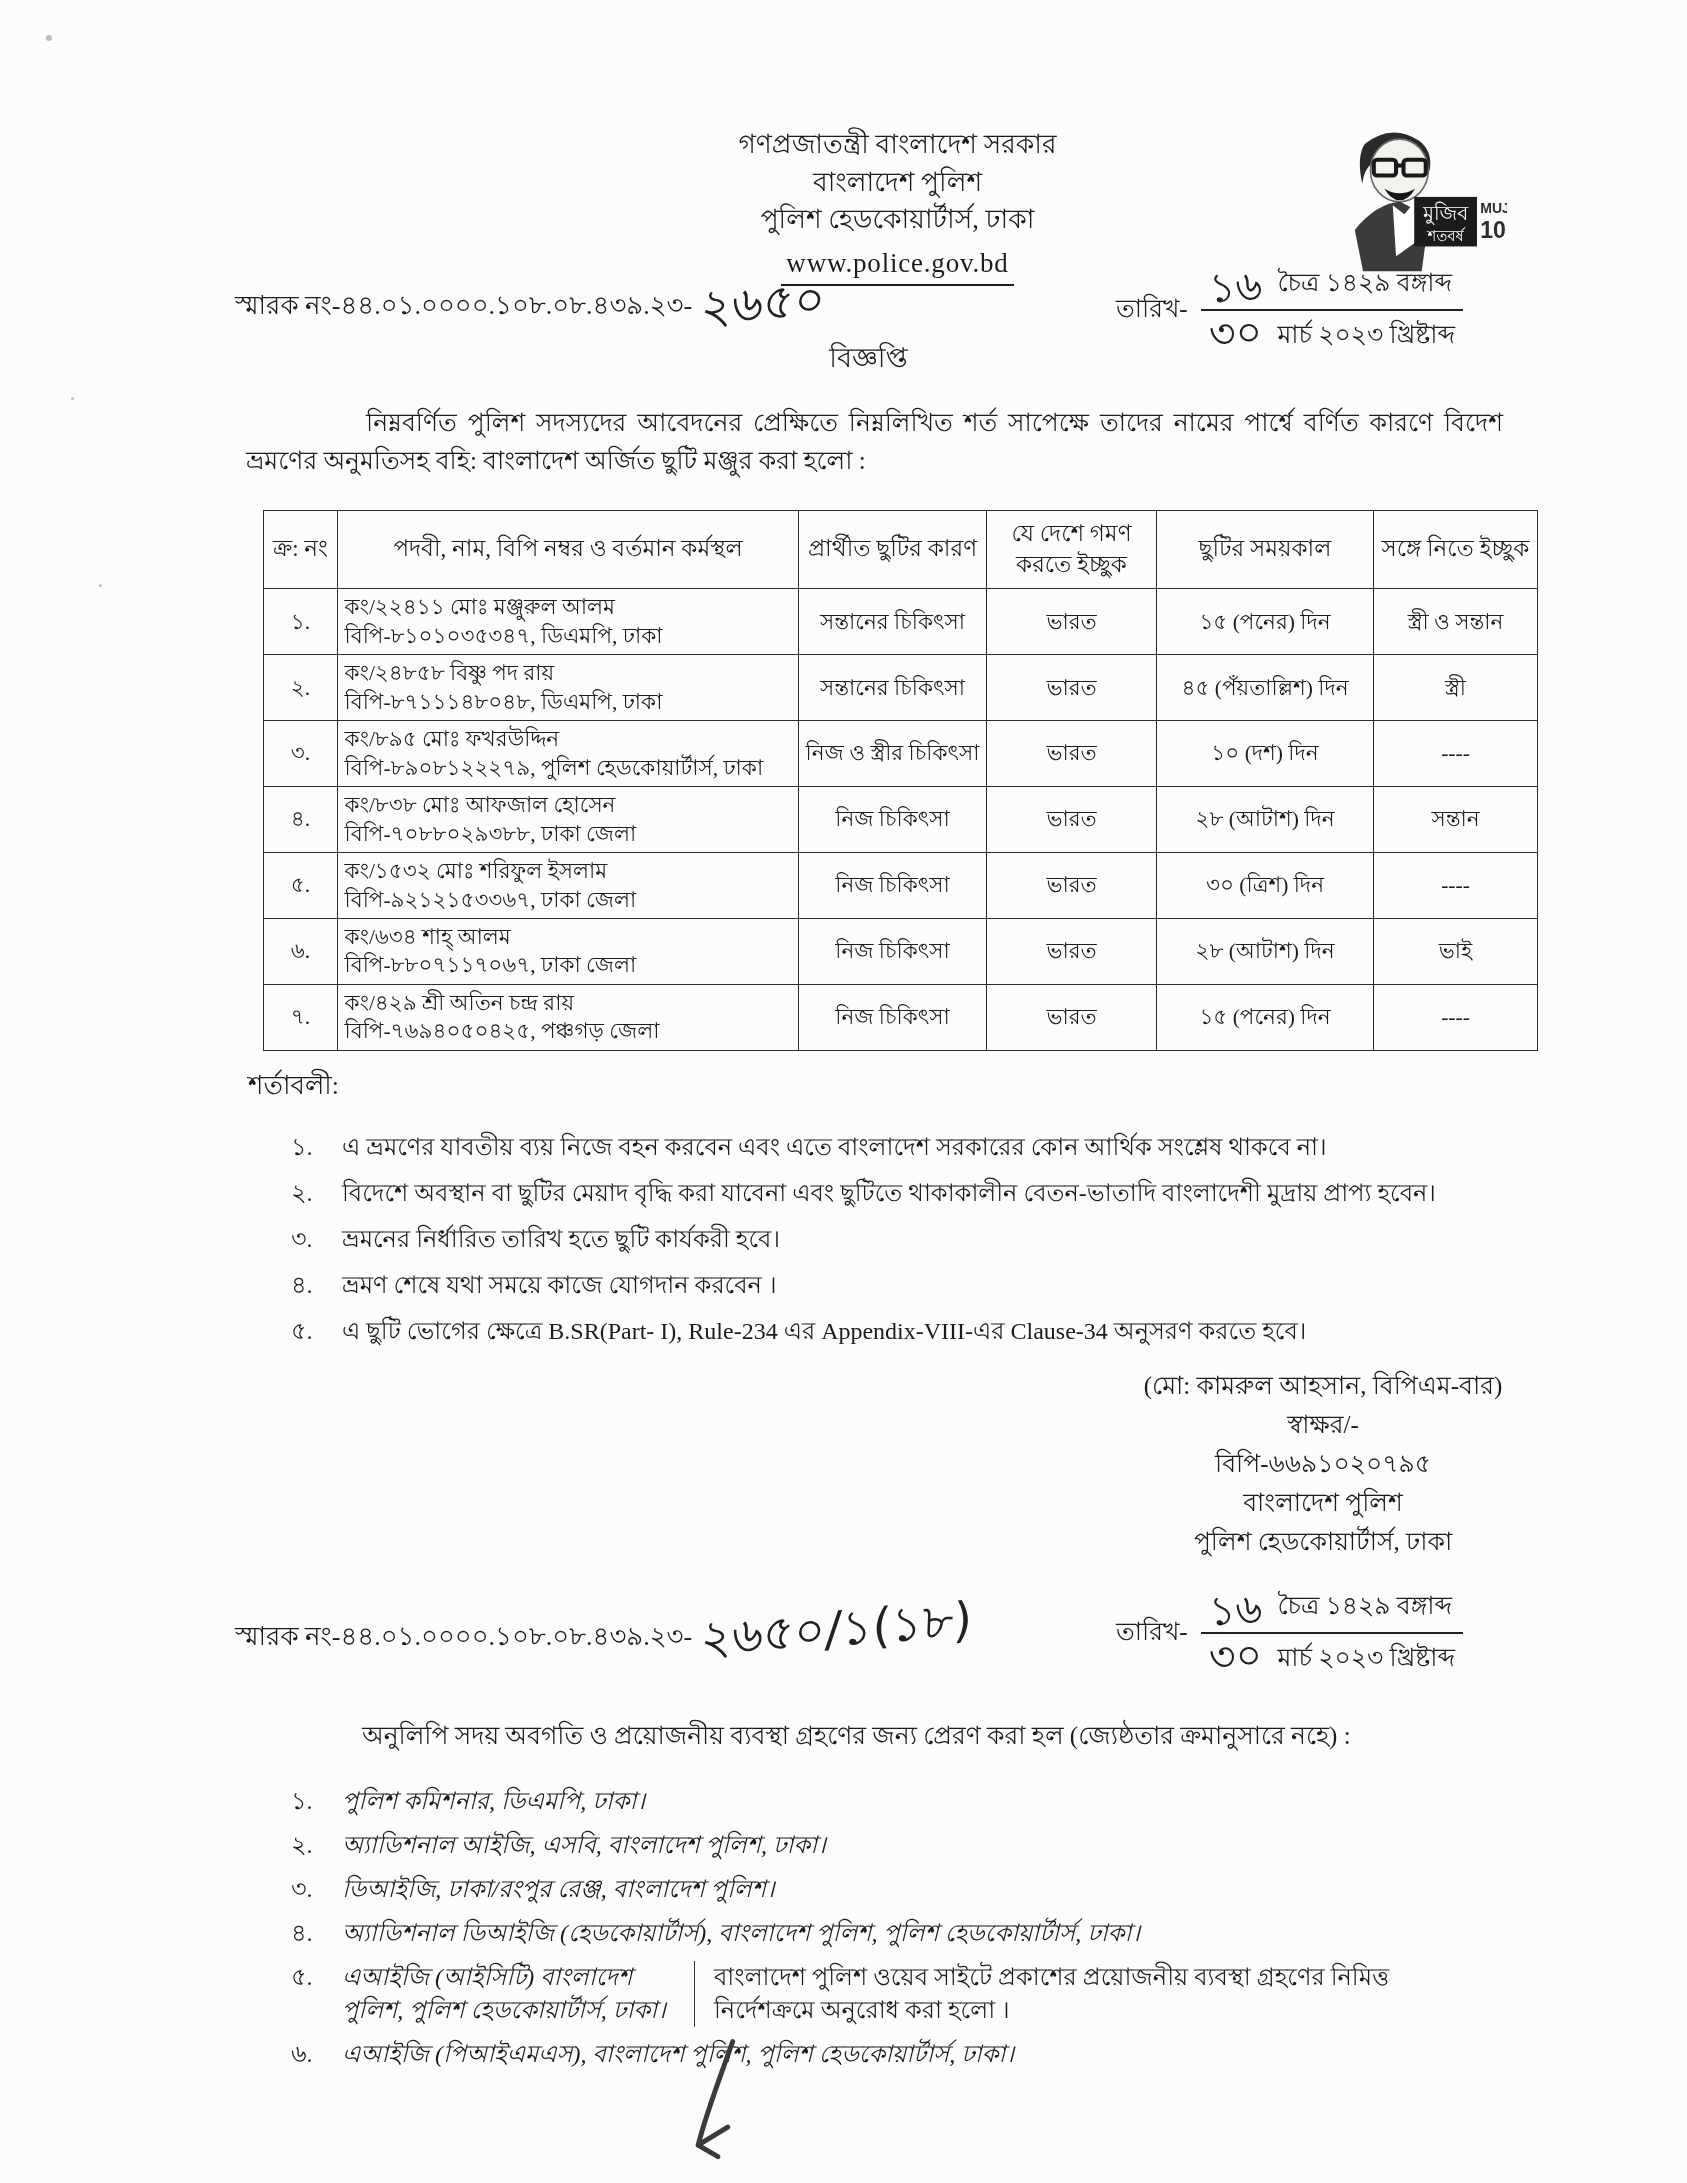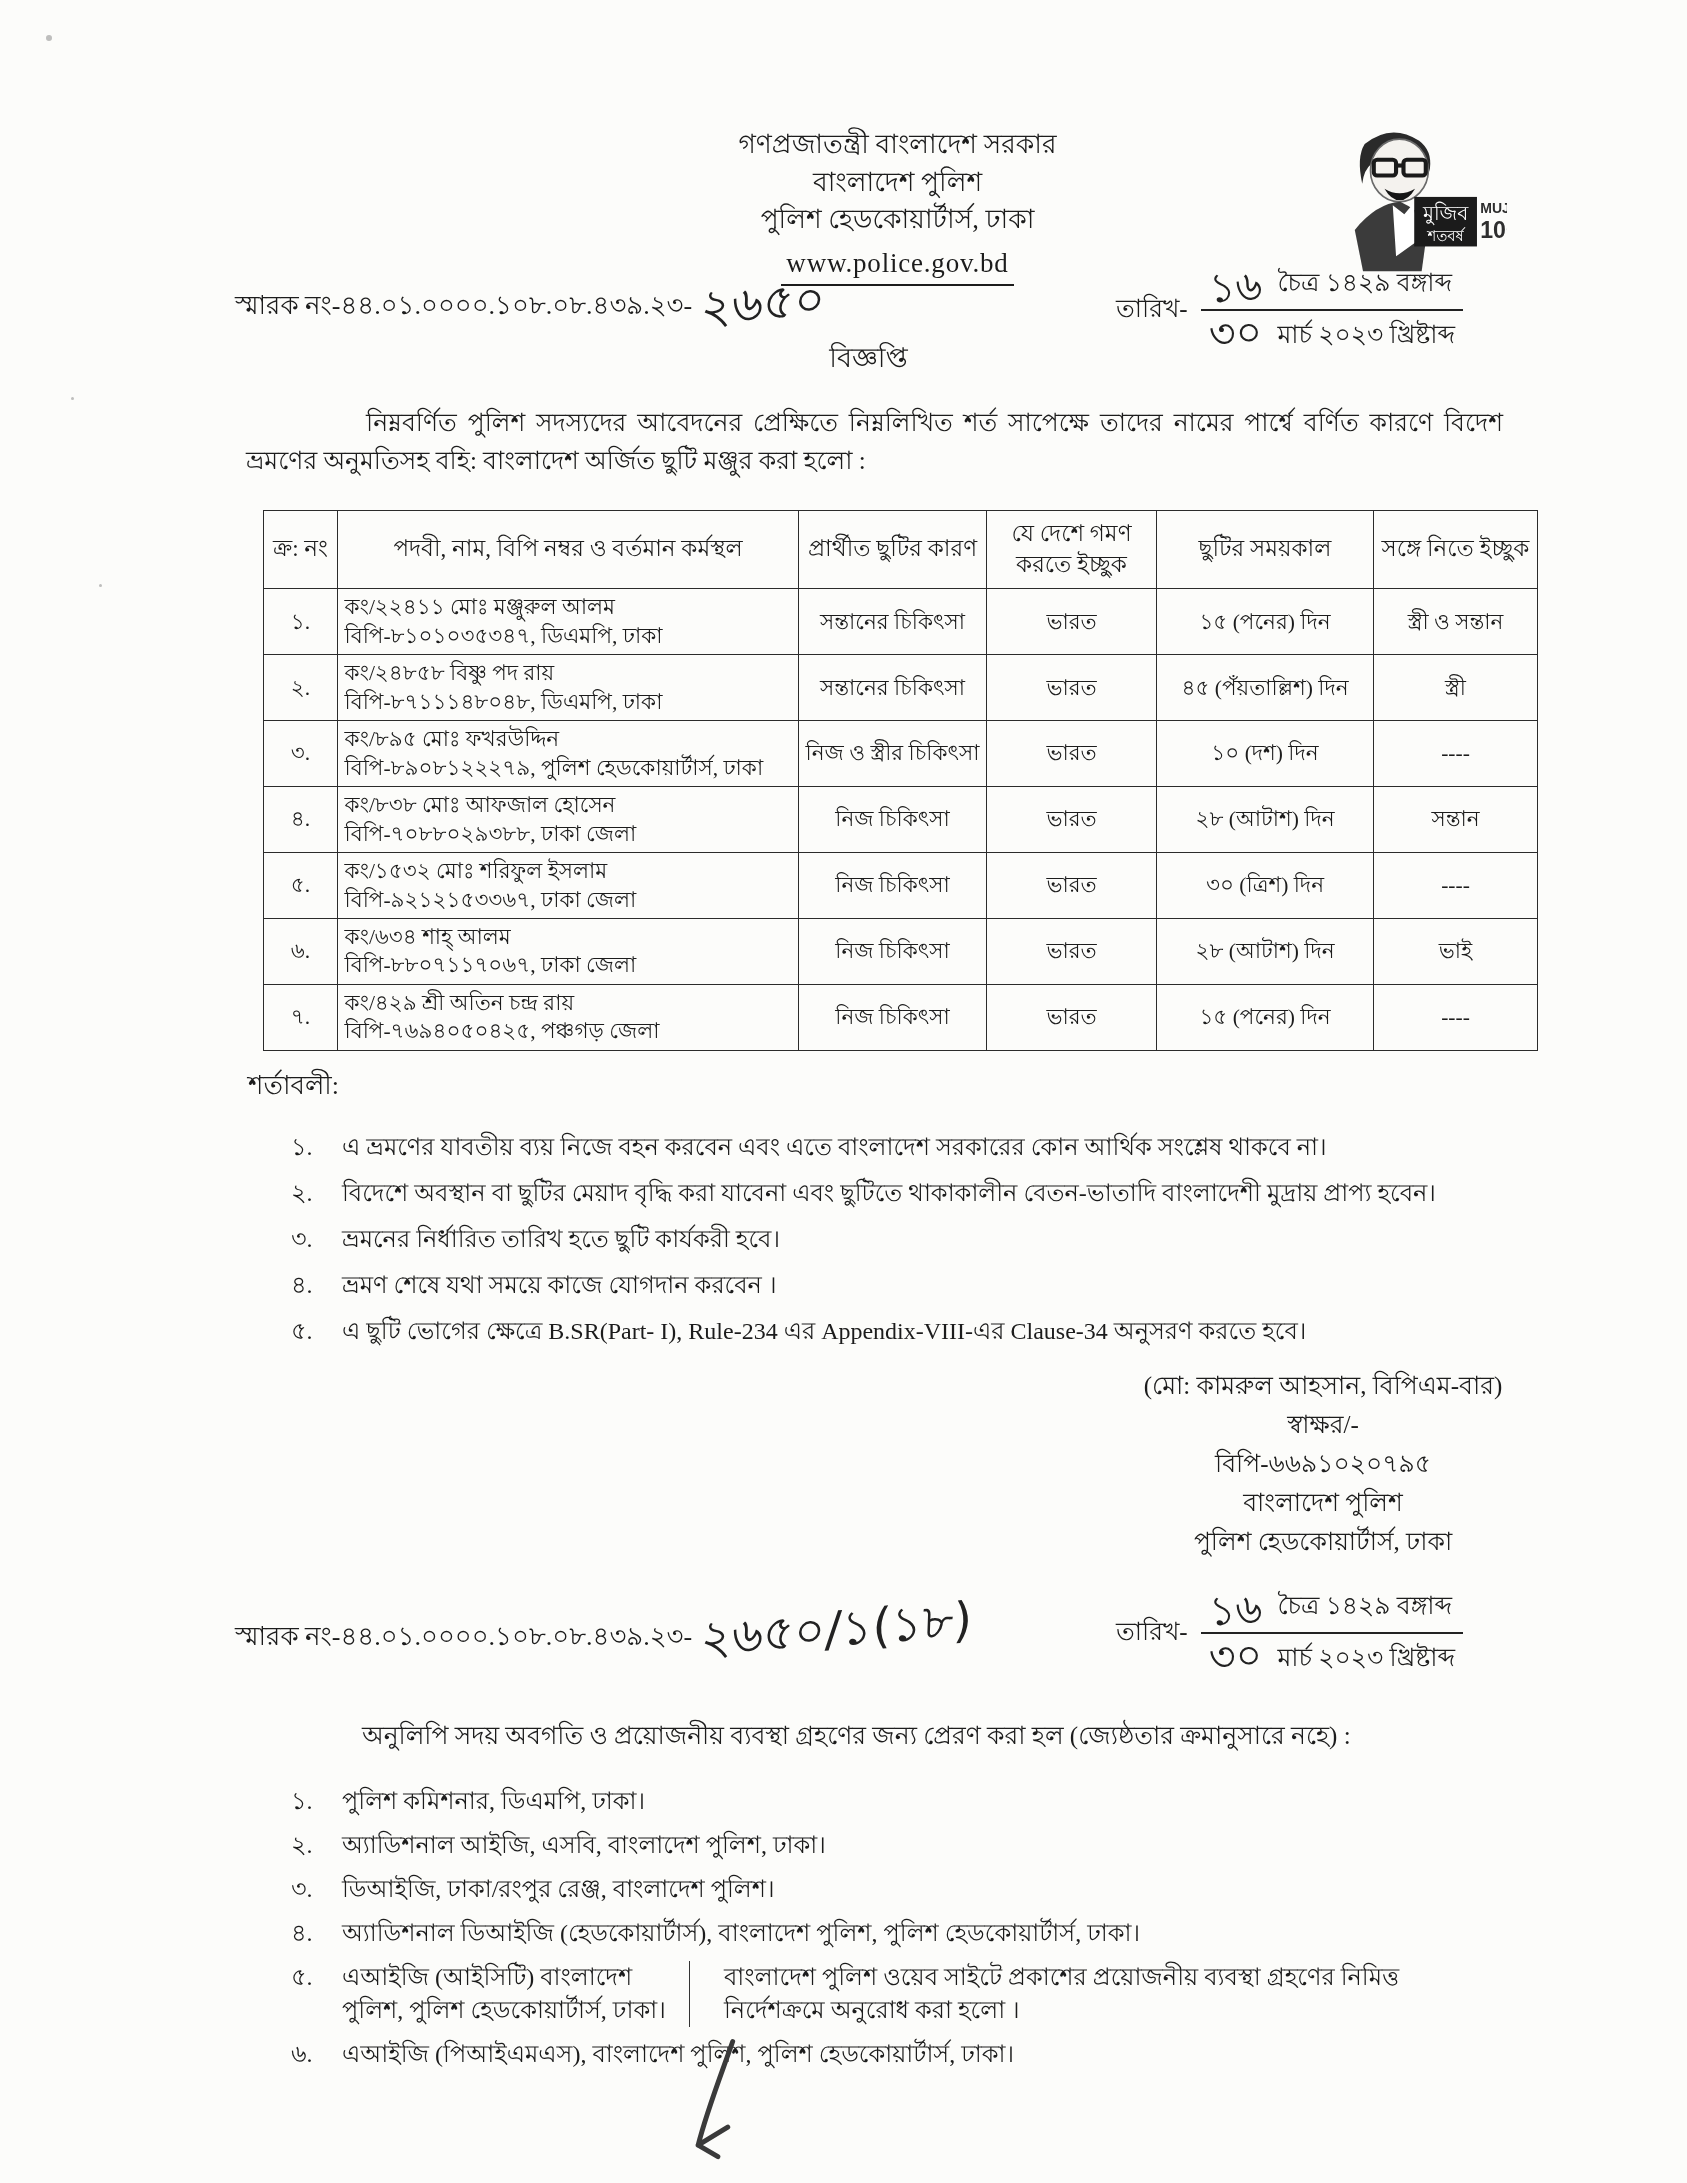--- a/index.html
+++ b/index.html
@@ -48,23 +48,23 @@
   .cond-list{top:1131px;left:291px;width:1240px;font-size:24px;}
   .cond-item{display:flex;margin-bottom:12.4px;line-height:1.4;}
   .cond-num{width:51px;flex:none;}
   
   .signature{top:1366px;left:992px;width:662px;text-align:center;font-size:25px;line-height:1.56;}
   
   .dist-intro{top:1718px;left:362px;width:1207px;font-size:25px;line-height:1.45;}
   .dist-list{top:1785px;left:291px;width:1265px;font-size:24px;}
   .dist-item{display:flex;margin-bottom:10.8px;line-height:1.38;align-items:flex-start;}
   .dist-num{width:51px;flex:none;}
-  .dist-text{flex:1;}
+  .dist-text{flex:1;font-style:italic;}
   .dist-text-narrow{flex:none;width:347px;}
-  .dist-note{flex:none;width:769px;border-left:1.7px solid #333;padding-left:34px;}
+  .dist-note{flex:none;width:769px;border-left:1.7px solid #333;padding-left:19px;margin-left:5px;}
   
   .checkmark{top:2036px;left:685px;}
   .speck{position:absolute;background:#8a8a8a;border-radius:50%;opacity:.55;}
 </style>
 </head>
 <body>
 
 <span class="speck" style="top:35px;left:46px;width:5.8px;height:5.8px;"></span>
 <span class="speck" style="top:397px;left:71px;width:3.3px;height:3.3px;"></span>
 <span class="speck" style="top:584px;left:99px;width:3.3px;height:3.3px;"></span>

